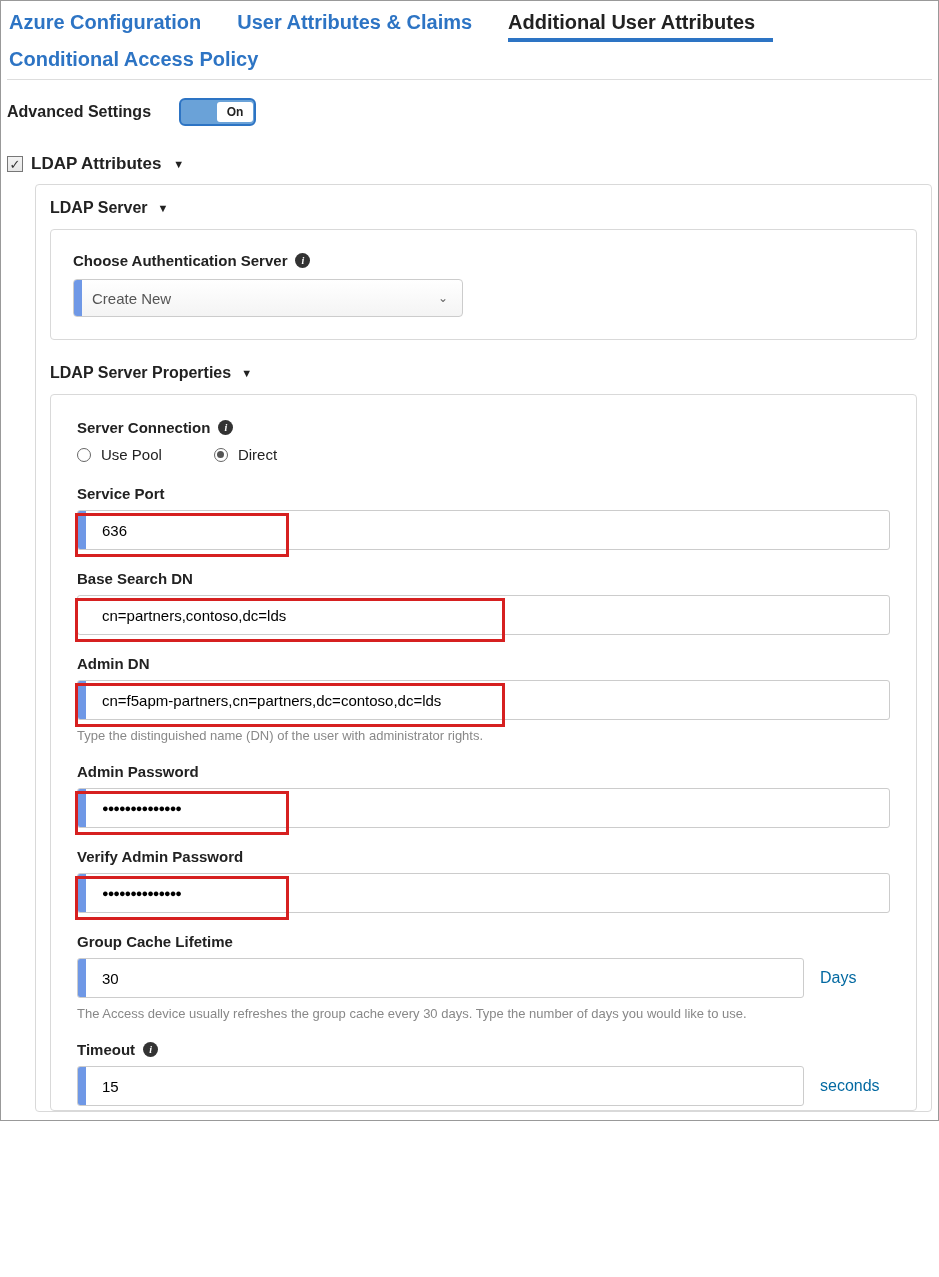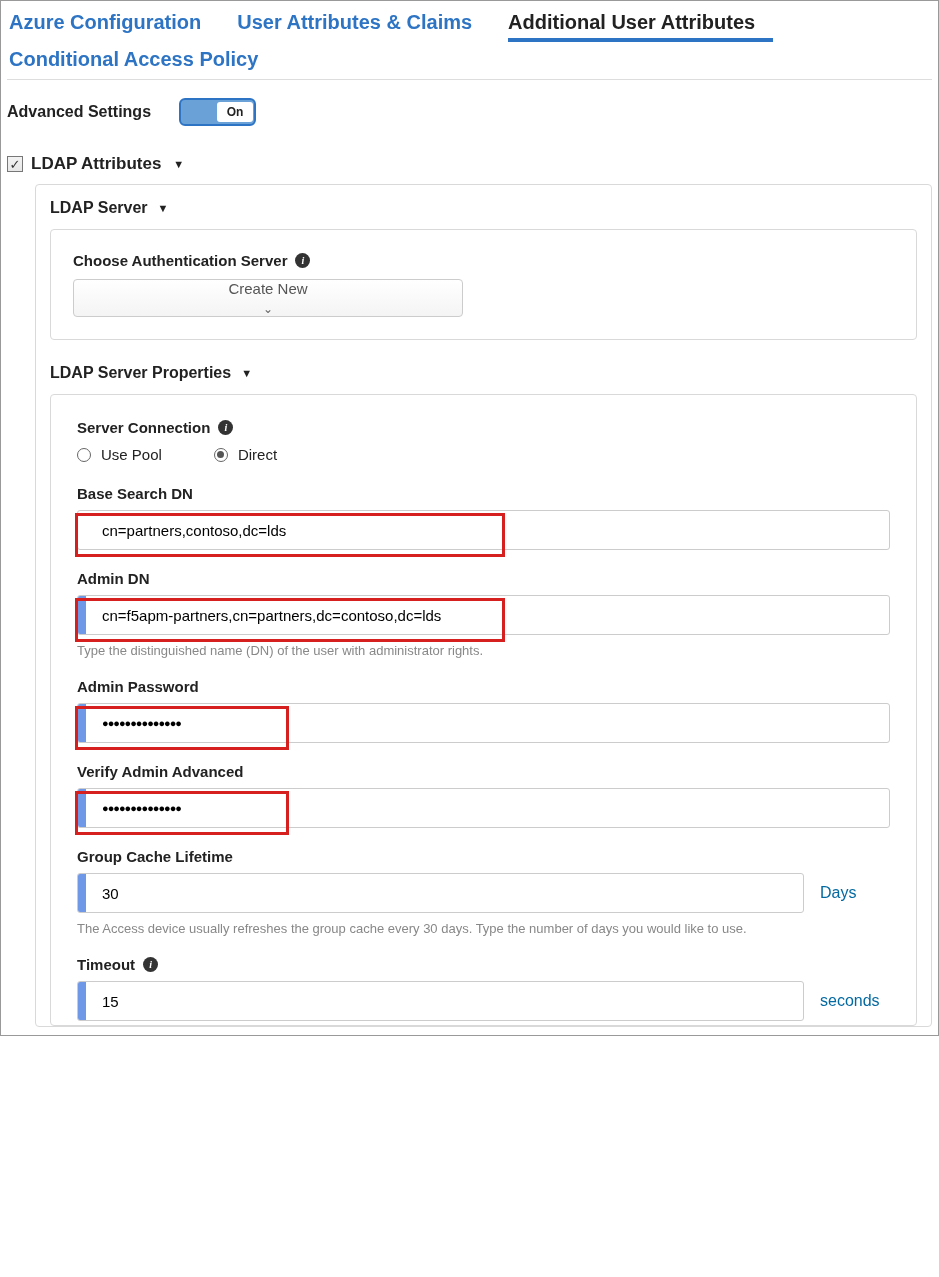--- a/index.html
+++ b/index.html
@@ -159,21 +159,20 @@
     width: 390px;
     height: 38px;
     border: 1px solid #ccc;
     border-radius: 4px;
     background: linear-gradient(#fff,#f4f4f4);
     display: flex;
     align-items: center;
     padding-left: 0;
     cursor: pointer;
     position: relative;
-    flex-direction: column;
   }
   .accent-bar {
     width: 8px;
     align-self: stretch;
     background: #6f98e6;
     border-radius: 3px 0 0 3px;
     margin-right: 10px;
   }
   .select-text {
     color: #555;
@@ -318,20 +317,28 @@
         <span class="radio"></span>
         <span>Use Pool</span>
       </div>
       <div class="radio-item">
         <span class="radio sel"></span>
         <span>Direct</span>
       </div>
     </div>
 
 
+    <div class="form-field rel">
+      <div class="field-label">Service Port</div>
+      <div class="input-row">
+        <div class="accent-bar"></div>
+        <input type="text" value="636" style="">
+      </div>
+      <div class="highlight" style="left:-2px;top:28px;width:214px;height:44px;"></div>
+    </div>
 
     <div class="form-field rel">
       <div class="field-label">Base Search DN</div>
       <div class="input-row">
         <div class="accent-bar" style="visibility:hidden;"></div>
         <input type="text" value="cn=partners,contoso,dc=lds" style="">
       </div>
       <div class="highlight" style="left:-2px;top:28px;width:430px;height:44px;"></div>
     </div>
 
@@ -348,21 +355,21 @@
     <div class="form-field rel">
       <div class="field-label">Admin Password</div>
       <div class="input-row">
         <div class="accent-bar"></div>
         <input type="text" style="letter-spacing: -1px; font-size: 11px;" value="●●●●●●●●●●●●●●">
       </div>
       <div class="highlight" style="left:-2px;top:28px;width:214px;height:44px;"></div>
     </div>
 
     <div class="form-field rel">
-      <div class="field-label">Verify Admin Advanced</div>
+      <div class="field-label">Verify Admin Password</div>
       <div class="input-row">
         <div class="accent-bar"></div>
         <input type="text" style="letter-spacing: -1px; font-size: 11px;" value="●●●●●●●●●●●●●●">
       </div>
       <div class="highlight" style="left:-2px;top:28px;width:214px;height:44px;"></div>
     </div>
 
     <div class="form-field">
       <div class="field-label">Group Cache Lifetime</div>
       <div class="with-suffix">

